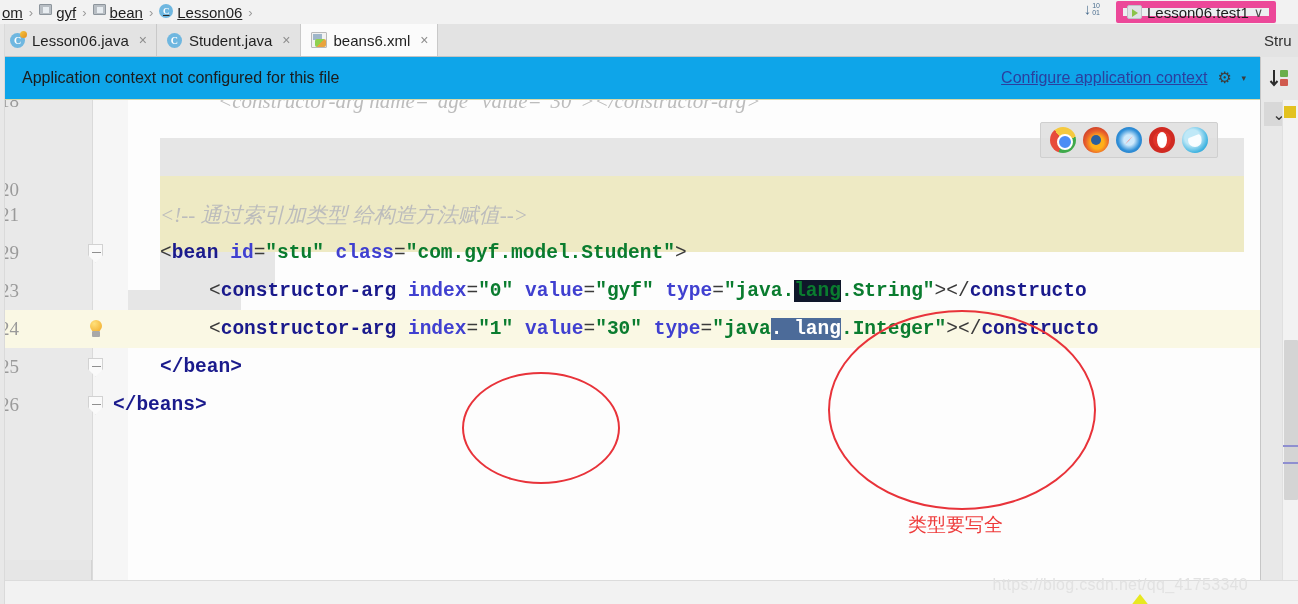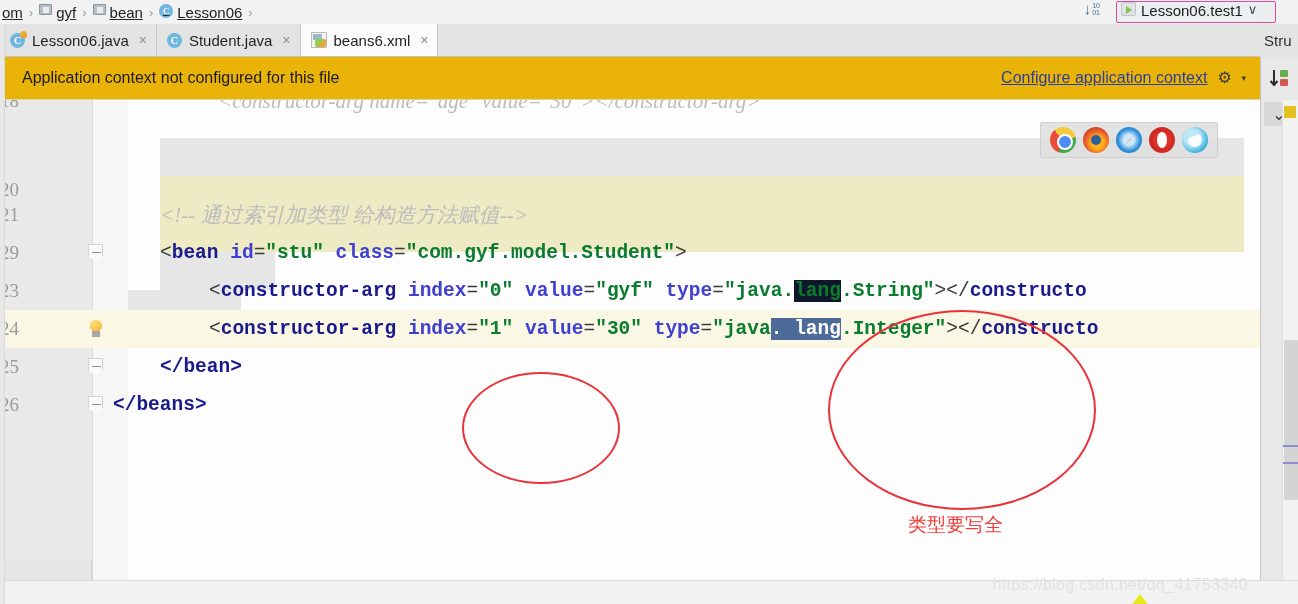--- a/index.html
+++ b/index.html
@@ -33,22 +33,22 @@
   }
   .ico-class {
     width: 14px; height: 14px; border-radius: 50%;
     background: #6fb7e0; color: #fff; font-size: 9px; font-weight: bold;
     display: flex; align-items: center; justify-content: center;
     font-family: "Liberation Serif", serif;
   }
   .run-config {
     position: absolute; right: 22px; top: 1px;
     height: 22px; min-width: 160px;
-    background: #eceff1; border: 1px solid #ec4899; border-radius: 2px;
-    display: flex; align-items: flex-start; gap: 5px; padding: 0 4px;
+    background: #eceff1; border: 7px solid #ec4899; border-radius: 2px;
+    display: flex; align-items: center; gap: 5px; padding: 0 4px;
     font-size: 15px; color: #1c1c1c;
   }
   .run-cfg-ico {
     width: 15px; height: 14px; background: #dfe3e6;
     border: 1px solid #bfc4c8; border-radius: 2px; position: relative;
   }
   .run-cfg-ico::after {
     content: ""; position: absolute; left: 4px; top: 3px;
     border-left: 6px solid #8bc34a;
     border-top: 4px solid transparent; border-bottom: 4px solid transparent;
@@ -122,21 +122,21 @@
   .collapse-chevron {
     position: absolute; right: 4px; top: 102px;
     width: 30px; height: 24px; color: #3a3a3a; font-size: 16px;
     display: flex; align-items: center; justify-content: center;
     background: #d8d8d8;
   }
 
   
   .banner {
     position: absolute; left: 0; top: 57px; width: 1260px; height: 43px;
-    background: #eab308; border-bottom: 1px solid #d8d8a8;
+    background: #0ea5e9; border-bottom: 1px solid #d8d8a8;
     display: flex; align-items: center;
   }
   .banner-left-edge {
     position: absolute; left: 0; top: 57px; width: 8px; height: 43px;
     background: #e8e8e8; border-right: 1px solid #d0d0c0;
   }
   .banner-text {
     margin-left: 22px; font-size: 16px; color: #1b1b1b;
   }
   .banner-right {

